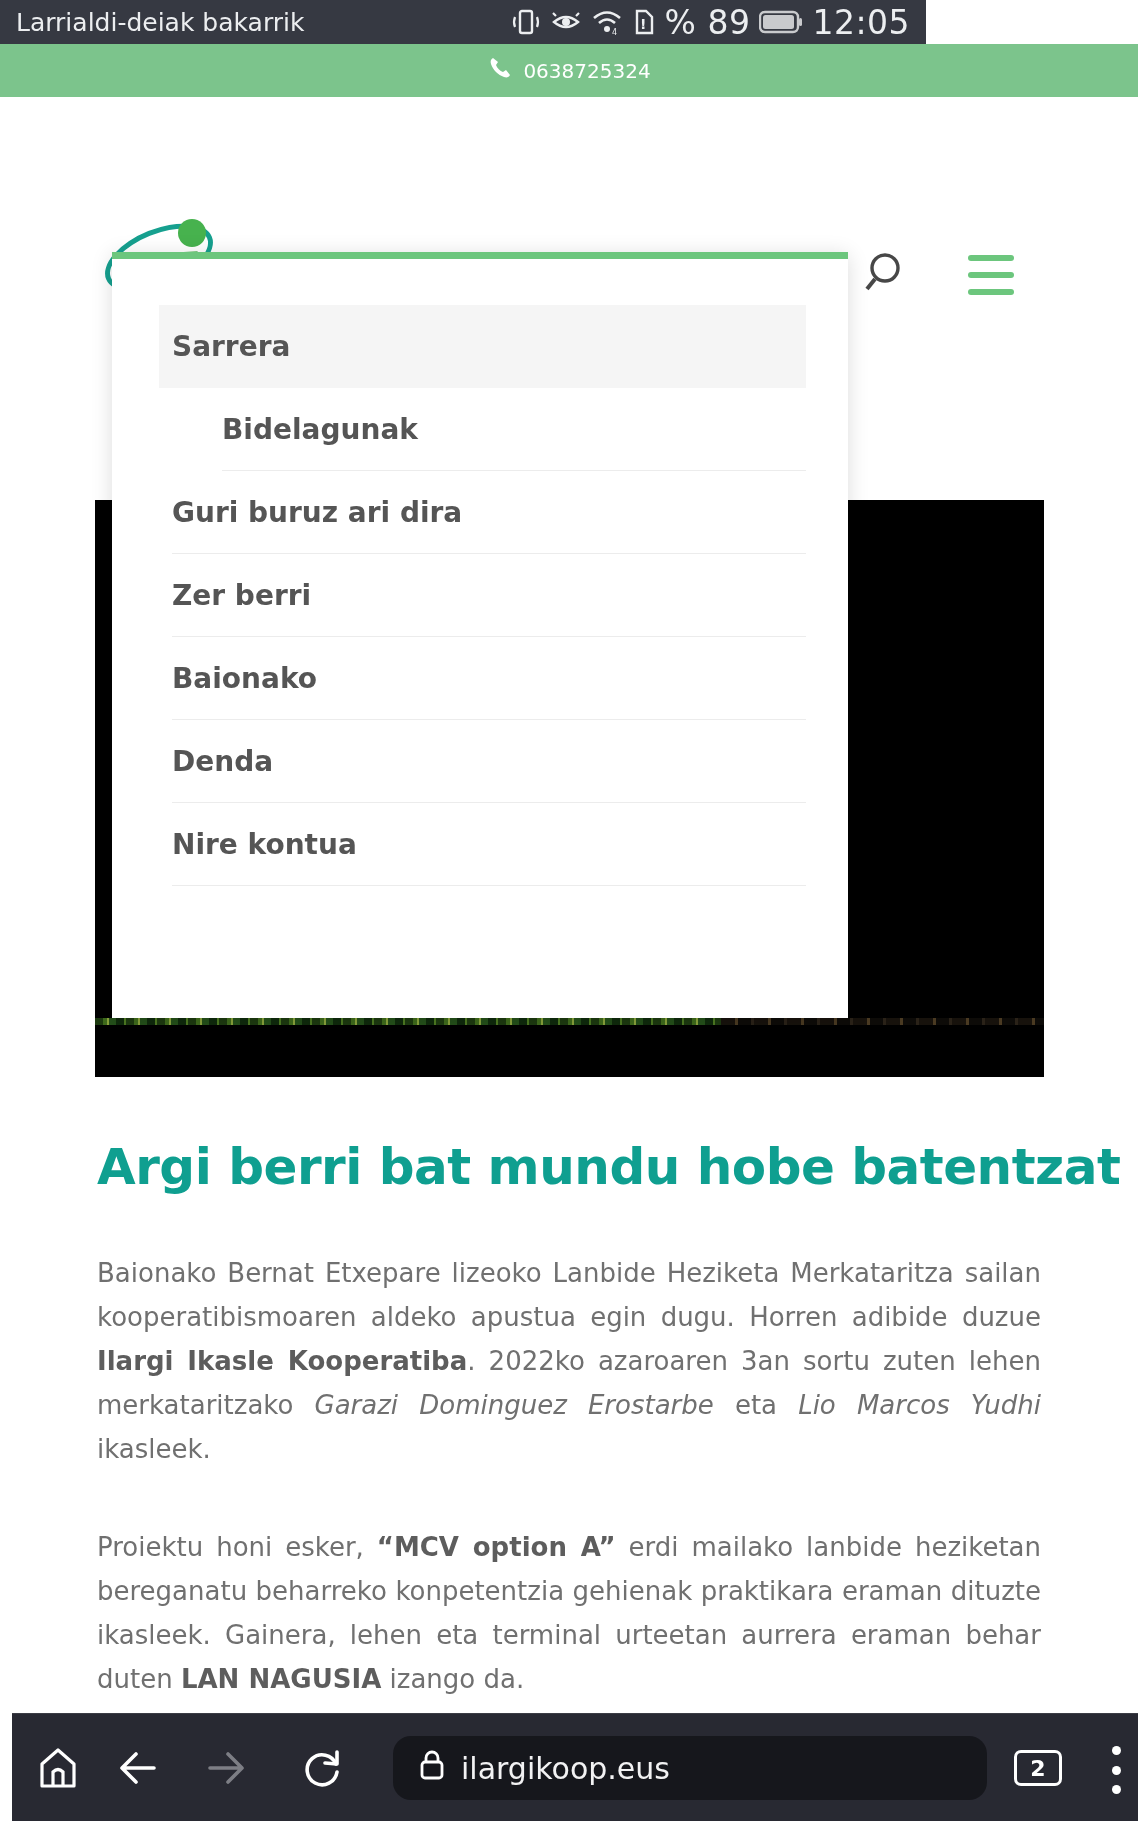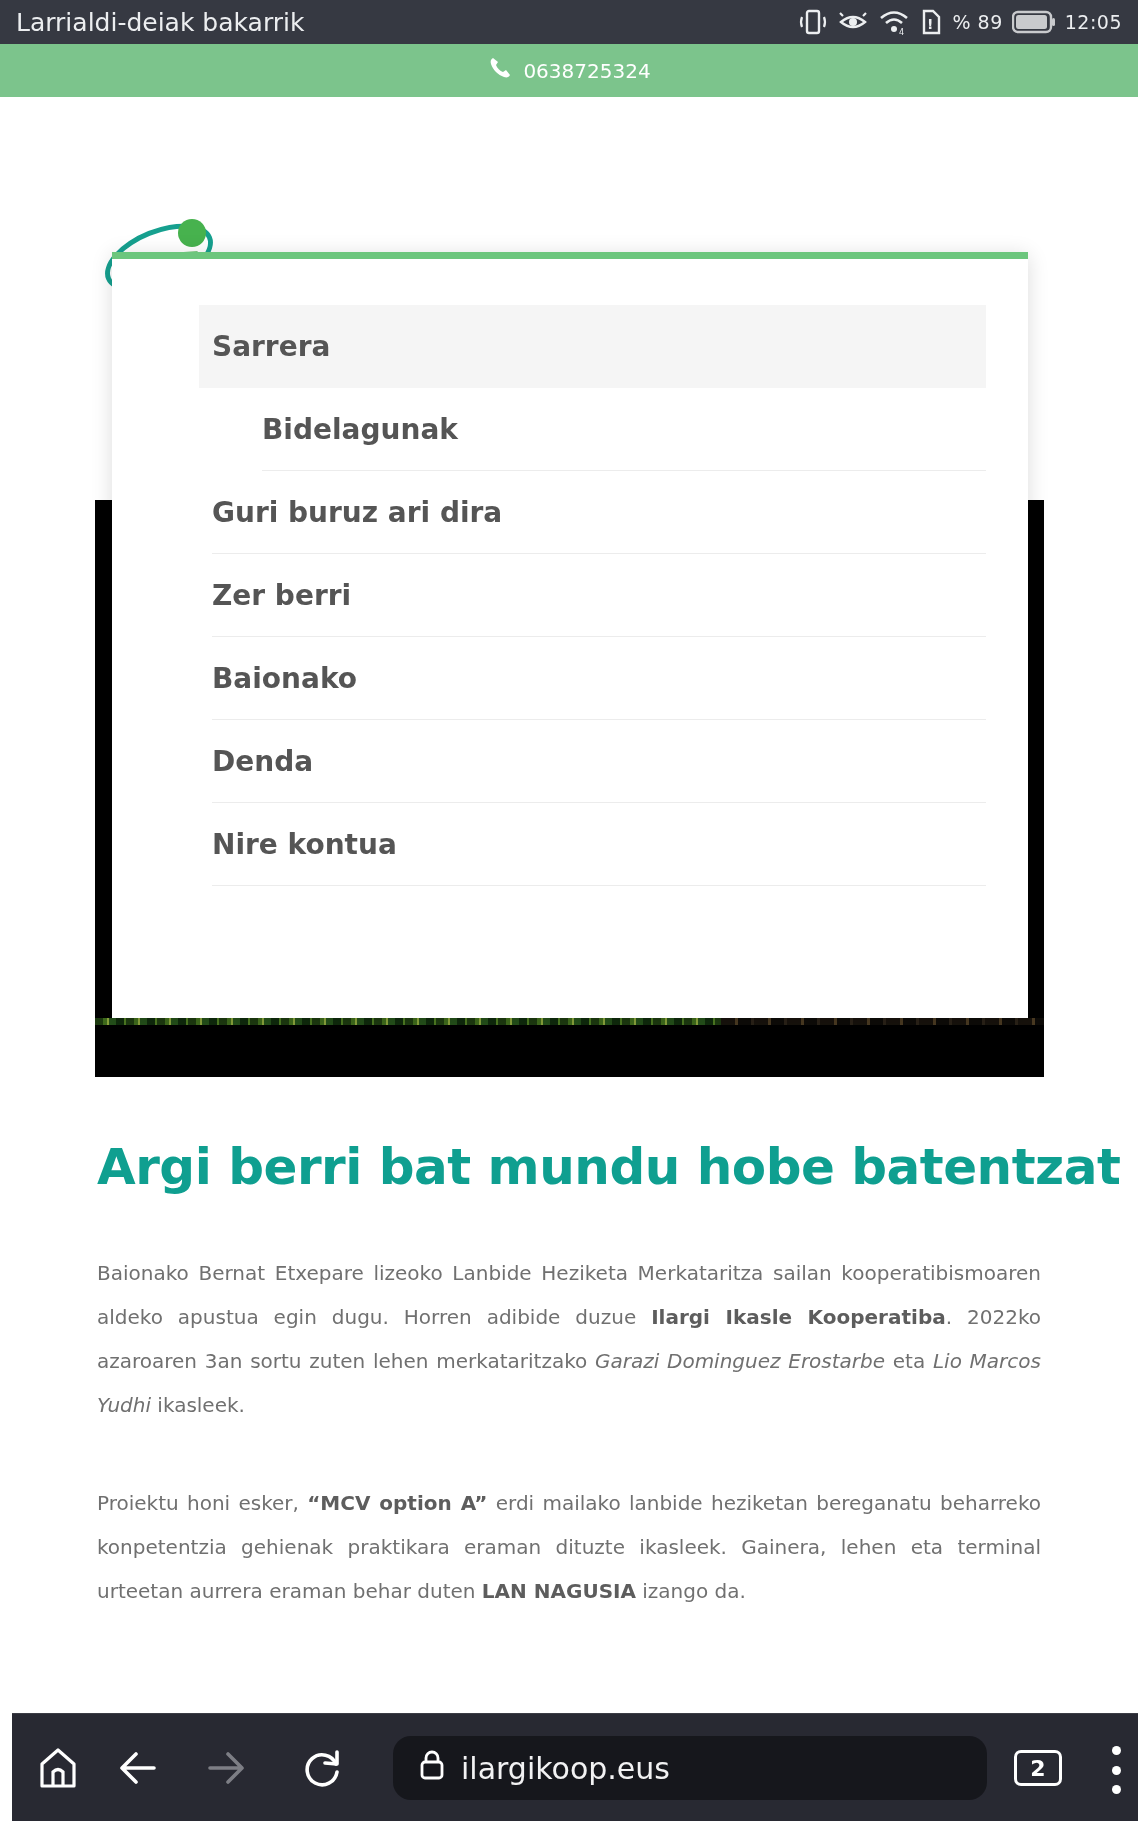--- a/index.html
+++ b/index.html
@@ -1,25 +1,25 @@
 <!DOCTYPE html>
 <html style="--green: #7cc48c; --accent-green: #6cc67d; --logo-green: #47b24e; --logo-teal: #16a08f; --heading-teal: #0f9f90; --status-bg: #363942; --browser-bg: #282932;"><head>
 <meta charset="utf-8">
 <style>
   html,body{margin:0;padding:0;background:#ffffff;}
   body{width:1138px;height:1821px;position:relative;overflow:hidden;
        font-family:"DejaVu Sans","Liberation Sans",sans-serif;}
 
   
-  .status-bar{position:absolute;left:0;top:0;width:1138px;height:44px;
+  .status-bar{position:absolute;left:0;top:0;width:926px;height:44px;
     background:var(--status-bg);color:#eceef0;display:flex;align-items:center;
     justify-content:space-between;padding:0 16px;box-sizing:border-box;font-size:25px;}
   .status-right{display:flex;align-items:center;gap:9px;}
   .status-right svg{display:block;}
-  .status-num{font-size:19px;letter-spacing:.5px;}
+  .status-num{font-size:33px;letter-spacing:.5px;}
 
   
   .contact-bar{position:absolute;left:0;top:44px;width:1138px;height:53px;
     background:var(--green);display:flex;align-items:center;justify-content:center;
     gap:34px;color:#fff;font-size:20px;}
   .contact-item{display:flex;align-items:center;gap:10px;color:#fff;text-decoration:none;}
 
   
   .site-header{position:absolute;left:0;top:97px;width:1138px;height:155px;background:#fff;}
   .logo{position:absolute;left:108px;top:126px;width:110px;height:100px;cursor:pointer;}
@@ -39,38 +39,38 @@
 
   
   .photo-frame{position:absolute;left:95px;top:500px;width:949px;height:577px;
     background:#000;z-index:1;}
   .photo-frame .grass{position:absolute;left:0;top:518px;height:7px;width:66%;
     background:repeating-linear-gradient(90deg,#1d3a10 0 8px,#3f6b1c 8px 12px,#8aa33c 12px 14px,#24501a 14px 21px,#0f2a0c 21px 29px,#4d7a22 29px 31px);}
   .photo-frame .dirt{position:absolute;right:0;top:518px;height:7px;width:34%;
     background:repeating-linear-gradient(90deg,#17120c 0 14px,#4a3a22 14px 17px,#0d0b08 17px 30px,#2a2218 30px 33px);}
 
   
-  .menu-panel{position:absolute;left:112px;top:252px;width:916px;height:766px;
+  .menu-panel{position:absolute;left:112px;top:252px;width:736px;height:766px;
     background:#fff;border-top:7px solid var(--accent-green);z-index:2;
-    box-shadow:0 3px 20px rgba(0,0,0,.14);box-sizing:border-box;padding-left:40px;}
+    box-shadow:0 3px 20px rgba(0,0,0,.14);box-sizing:border-box;}
   .menu-list{list-style:none;margin:46px 42px 0 47px;padding:0;}
   .menu-item{position:relative;height:83px;display:flex;align-items:center;
     font-size:28px;font-weight:600;color:#555;cursor:pointer;}
   .menu-item .lbl{padding-left:13px;}
   .menu-item.sub .lbl{padding-left:63px;}
   .menu-item:not(.active)::after{content:"";position:absolute;left:13px;right:0;bottom:0;
     height:1px;background:#ececec;}
   .menu-item.sub::after{left:63px;}
   .menu-item.active{background:#f5f5f5;}
 
   
   .article{position:absolute;left:97px;top:1077px;width:944px;z-index:0;}
   .page-title{margin:62px 0 0;font-size:50px;line-height:1.15;font-weight:700;
     color:var(--heading-teal);letter-spacing:-.5px;white-space:nowrap;}
-  .article p{margin:54px 0 0;font-size:20px;line-height:44px;color:#707070;
+  .article p{margin:54px 0 0;font-size:26px;line-height:44px;color:#707070;
     text-align:justify;}
   .article p .b{font-weight:700;color:#5d5d5d;}
   .article p .i{font-style:italic;}
 
   
   .browser-bar{position:absolute;left:12px;top:1713px;width:1138px;height:132px;
     background:var(--browser-bg);border-top:1px solid #3c3d45;box-sizing:border-box;text-align:right;}
   .bbtn{position:absolute;top:30px;width:48px;height:48px;cursor:pointer;}
   .url-bar{position:absolute;left:381px;top:22px;width:594px;height:64px;
     background:#16171c;border-radius:18px;display:flex;align-items:center;

